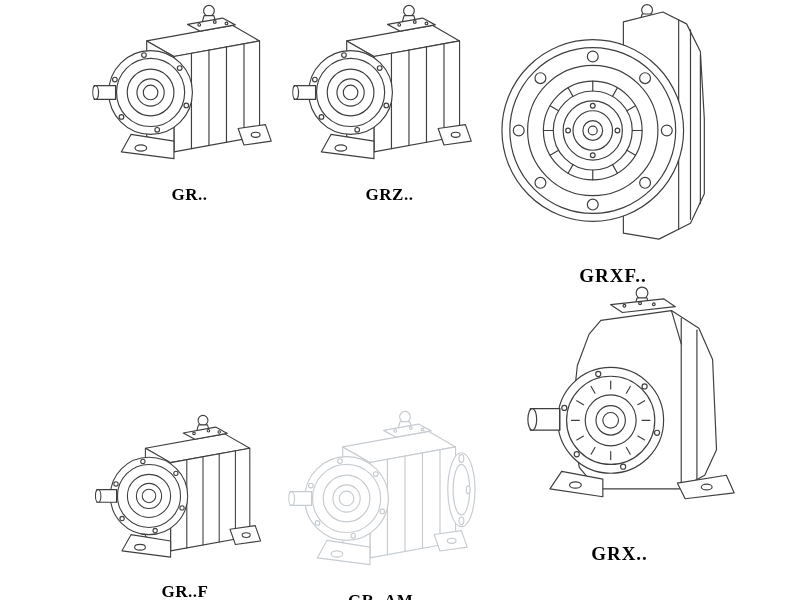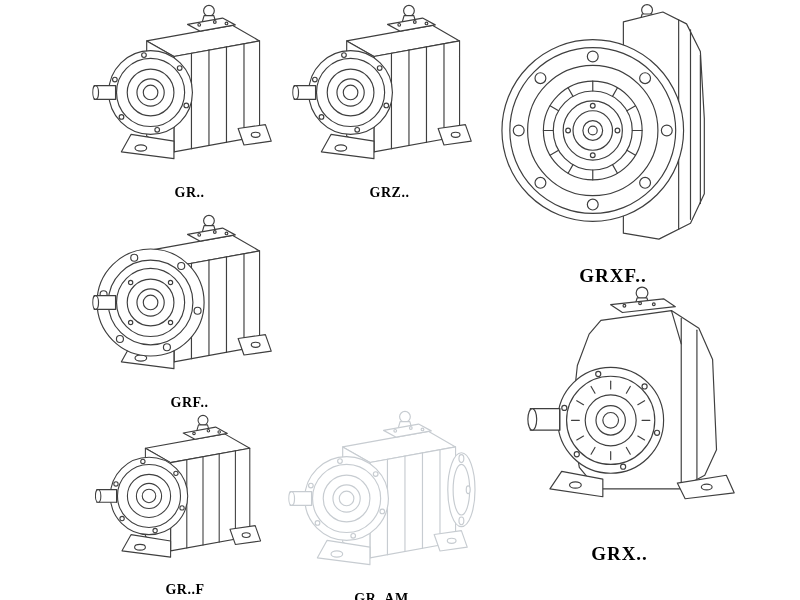--- a/index.html
+++ b/index.html
@@ -6,21 +6,21 @@
   html,body { background:#ffffff; }
   body {
     width:800px; height:600px; overflow:hidden;
     font-family:"Liberation Serif", serif;
   }
   .canvas { position:relative; width:800px; height:600px; background:#ffffff; }
   .figure { position:absolute; display:flex; flex-direction:column; align-items:center; }
   .figure svg { color:#3f3f3f; display:block; }
   .figure.faded svg { color:#c7ccd1; }
   .fig-label {
-    margin-top:3px; font-weight:bold; font-size:14px; letter-spacing:0.5px;
+    margin-top:3px; font-weight:bold; font-size:17px; letter-spacing:0.5px;
     color:#000000; font-family:"Liberation Serif", serif; white-space:nowrap;
   }
   .fig-label.lg { font-size:19px; letter-spacing:1px; }
   .defs-holder { position:absolute; width:0; height:0; overflow:hidden; }
 </style>
 </head>
 <body>
 
 <svg class="defs-holder" aria-hidden="true">
   <defs>
@@ -210,26 +210,20 @@
     <div class="fig-label lg">GRXF..</div>
   </div>
 
   <div class="figure" style="left:292px; top:2px;">
     <svg width="195" height="180" viewBox="0 0 200 185">
       <use href="#sym-foot"></use>
     </svg>
     <div class="fig-label">GRZ..</div>
   </div>
 
-  <div class="figure" style="left:92px; top:212px;">
-    <svg width="195" height="180" viewBox="0 0 200 185">
-      <use href="#sym-flange"></use>
-    </svg>
-    <div class="fig-label">GRF..</div>
-  </div>
 
 
   <div class="figure" style="left:497px; top:285px;">
     <svg width="245" height="255" viewBox="0 0 250 260">
       <use href="#sym-large"></use>
     </svg>
     <div class="fig-label lg">GRX..</div>
   </div>
 
   <div class="figure" style="left:95px; top:412px;">

